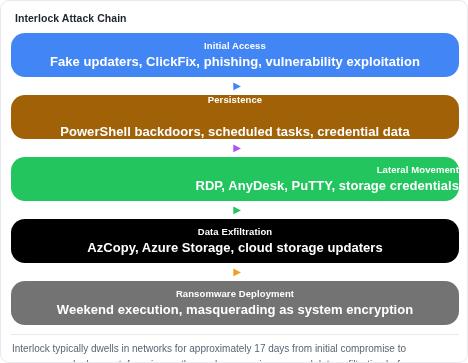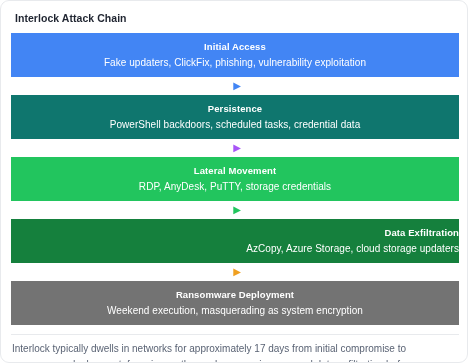--- a/index.html
+++ b/index.html
@@ -34,40 +34,40 @@
 
   .chain {
     display: flex;
     flex-direction: column;
     align-items: stretch;
   }
 
   .stage {
     width: 448px;
     height: 44px;
-    border-radius: 0;
+    border-radius: 14px;
     display: flex;
     flex-direction: column;
     align-items: center;
     justify-content: center;
     color: #ffffff;
     text-align: center;
   }
 
   .stage-name {
     font-size: 9.5px;
     font-weight: bold;
     line-height: 1.1;
     letter-spacing: 0.1px;
     margin-bottom: 4px;
   }
 
   .stage-detail {
-    font-size: 10px;
-    font-weight: normal;
+    font-size: 13px;
+    font-weight: bold;
     line-height: 1.1;
     letter-spacing: 0.05px;
   }
 
   .connector {
     height: 18px;
     display: flex;
     align-items: center;
     justify-content: center;
   }
@@ -104,39 +104,39 @@
 
     <div class="stage" style="background: rgb(66, 133, 244);">
       <div class="stage-name">Initial Access</div>
       <div class="stage-detail">Fake updaters, ClickFix, phishing, vulnerability exploitation</div>
     </div>
 
     <div class="connector">
       <span class="arrow-glyph" style="color: rgb(66, 133, 244);">▶</span>
     </div>
 
-    <div class="stage" style="background: #0f766e;">
+    <div class="stage" style="background: #a16207; justify-content: space-between;">
       <div class="stage-name">Persistence</div>
       <div class="stage-detail">PowerShell backdoors, scheduled tasks, credential data</div>
     </div>
 
     <div class="connector">
       <span class="arrow-glyph" style="color: rgb(168, 85, 247);">▶</span>
     </div>
 
-    <div class="stage" style="background: rgb(34, 197, 94);">
+    <div class="stage" style="background: rgb(34, 197, 94); align-items: flex-end;">
       <div class="stage-name">Lateral Movement</div>
       <div class="stage-detail">RDP, AnyDesk, PuTTY, storage credentials</div>
     </div>
 
     <div class="connector">
       <span class="arrow-glyph" style="color: rgb(34, 197, 94);">▶</span>
     </div>
 
-    <div class="stage" style="background: #15803d; align-items: flex-end;">
+    <div class="stage" style="background: #000000;">
       <div class="stage-name">Data Exfiltration</div>
       <div class="stage-detail">AzCopy, Azure Storage, cloud storage updaters</div>
     </div>
 
     <div class="connector">
       <span class="arrow-glyph" style="color: rgb(240, 160, 32);">▶</span>
     </div>
 
     <div class="stage" style="background: #737373;">
       <div class="stage-name">Ransomware Deployment</div>

